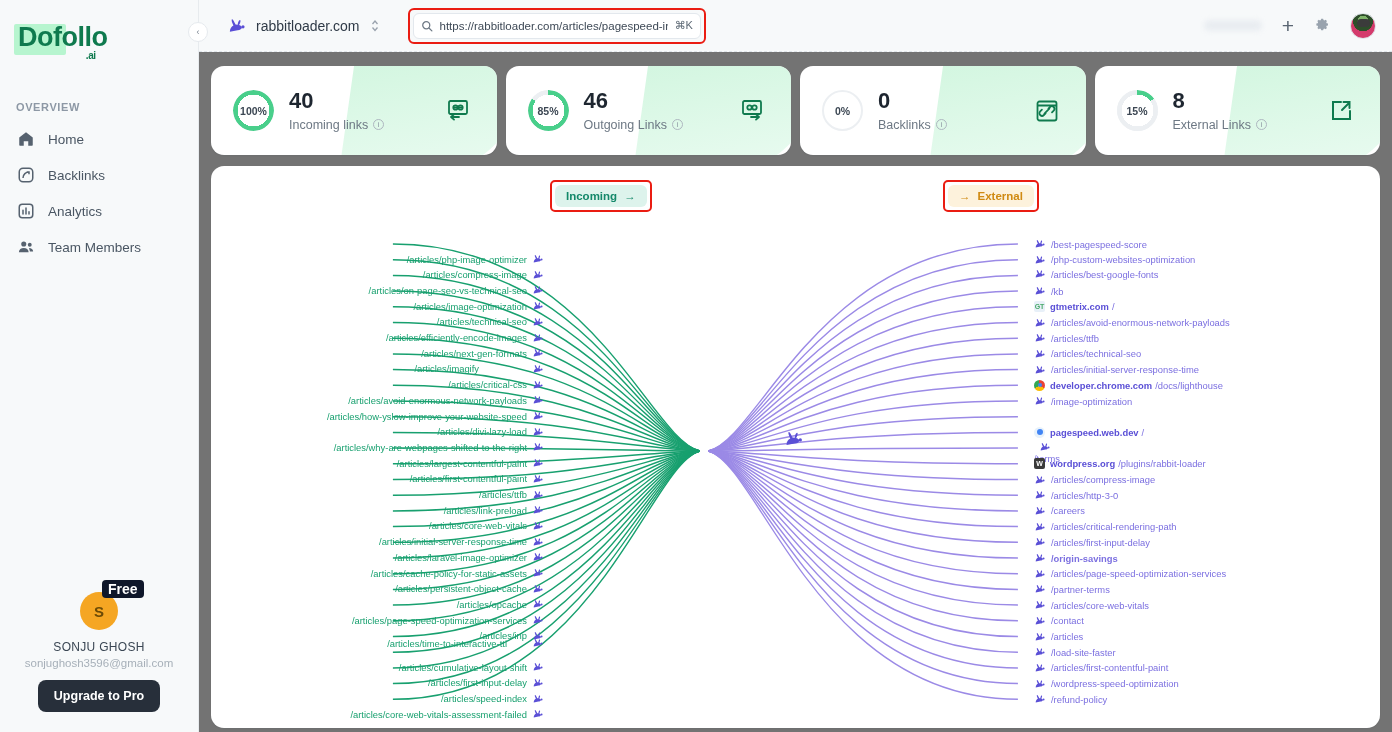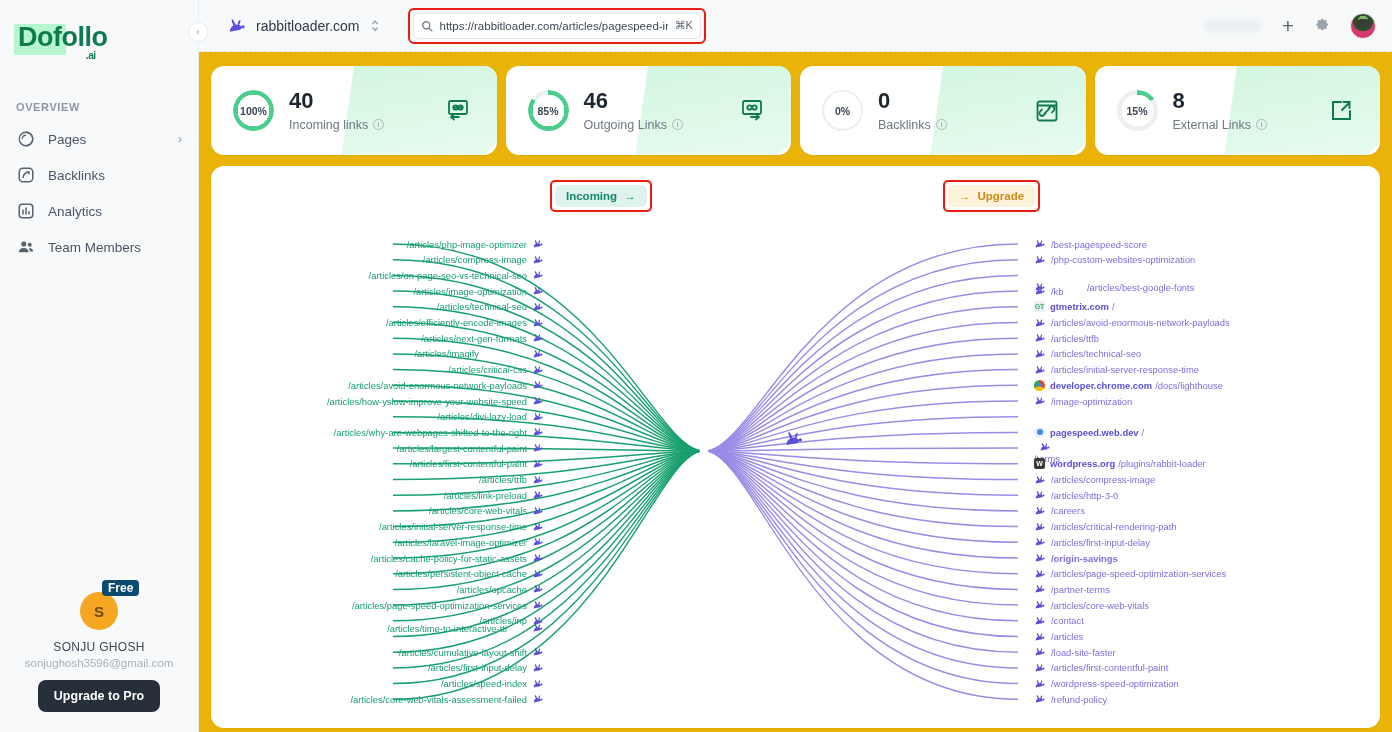--- a/index.html
+++ b/index.html
@@ -49,21 +49,21 @@
   .profile{
     position:absolute; left:0; right:0; bottom:20px; text-align:center;
   }
   .avatar-big{
     width:38px; height:38px; border-radius:50%; background:#f5a623;
     margin:0 auto; display:flex; align-items:center; justify-content:center;
     color:#6b4a06; font-size:15px; font-weight:600; position:relative;
   }
   .free-badge{
     position:absolute; left:22px; top:-12px;
-    background:#0c4a6e; color:#fff; font-size:12px; font-weight:600;
+    background:#0f172a; color:#fff; font-size:14px; font-weight:600;
     padding:1px 6px; border-radius:4px;
   }
   .pname{ margin-top:10px; font-size:12px; color:#3a4653; letter-spacing:.3px;}
   .pmail{ margin-top:3px; font-size:11.5px; color:#a7b0b9; }
   .upgrade{
     margin-top:11px; display:inline-block; background:#272f3a; color:#fff;
     font-size:12.5px; font-weight:700; padding:9px 16px; border-radius:8px;
     cursor:pointer; border:none; font-family:inherit;
   }
 
@@ -105,21 +105,21 @@
   .avatar-top{
     width:26px; height:26px; border-radius:50%; cursor:pointer;
     background:radial-gradient(circle at 50% 30%, #7fb46a 0 26%, #2e4e2a 27% 48%, #d43b6c 49% 100%);
     border:1px solid #dfe4e9; overflow:hidden; position:relative;
   }
   .avatar-top::after{
     content:""; position:absolute; left:6px; top:5px; width:13px; height:8px;
     background:#3b3b3b; border-radius:4px;
   }
 
-  .content{ flex:1; overflow:hidden; padding:14px 12px 8px 12px; background:#eab308;}
+  .content{ flex:1; overflow:hidden; padding:14px 12px 8px 12px; background:#737373;}
 
   
   .cards{ display:flex; gap:9px; }
   .card{
     flex:1; height:89px; background:#fff; border-radius:13px;
     position:relative; overflow:hidden; display:flex; align-items:center;
     padding:0 22px; box-shadow:0 1px 2px rgba(22,40,60,.05);
   }
   .blob{
     position:absolute; right:-18px; top:-14px; width:168px; height:128px;
@@ -159,21 +159,21 @@
   }
   .tag.inc{ background:#ddf3ec; color:#14886a; }
   .tag.out{ background:#fdf2dc; color:#d08a12; }
 
   .flow{ position:absolute; left:0; top:0; width:100%; height:100%; }
   .labels{ position:absolute; inset:0; }
   .row{
     position:absolute; height:14px; display:flex; align-items:center;
     font-size:9.4px; white-space:nowrap; cursor:pointer;
   }
-  .row.left{ right:836px; justify-content:flex-end; color:#18a06f; }
+  .row.left{ right:836px; justify-content:flex-end; color:#18a06f;margin-top:15px; }
   .row.right{ left:823px; color:#7b6fe0; }
   .row .ico{ width:12px; height:10px; flex:0 0 12px; display:block; }
   .row.left .ico{ margin-left:5px; }
   .row.right .ico{ margin-right:5px; }
   .row .host{ color:#5a4fd6; font-weight:700; margin-right:3px;}
   .fav{
     width:11px; height:11px; flex:0 0 11px; border-radius:2px; margin-right:5px;
     font-size:7px; font-weight:700; color:#fff; display:flex;
     align-items:center; justify-content:center; line-height:1;
   }
@@ -192,32 +192,29 @@
     <div class="logo-wrap">
       <div class="logo">
         <span class="hl"></span>
         <span class="txt">Dofollo</span>
         <span class="ai">.ai</span>
       </div>
     </div>
 
     <div class="section-label">OVERVIEW</div>
 
-
     <div class="nav-item">
       <span class="nav-ico">
-        <svg viewBox="0 0 24 24" fill="none" stroke="currentColor" stroke-width="1.8">
-            <circle cx="12" cy="12" r="9"></circle>
-            <path d="M12 3a9 9 0 0 1 0 18"></path>
-            <path d="M7 12a5 5 0 0 1 5-5"></path>
+        <svg viewBox="0 0 24 24" fill="currentColor">
+            <path d="M12 3 3 10v10a1 1 0 0 0 1 1h5v-6h6v6h5a1 1 0 0 0 1-1V10z"></path>
           </svg>
       </span>
-      <span class="nav-label">Pages</span>
-      <span class="chev">›</span>
+      <span class="nav-label">Home</span>
     </div>
+
 
     <div class="nav-item">
       <span class="nav-ico">
         <svg viewBox="0 0 24 24" fill="none" stroke="currentColor" stroke-width="2">
             <rect x="3" y="3" width="18" height="18" rx="5"></rect>
             <path d="M8 16c0-5 4-8 8-8M13 8h3v3"></path>
           </svg>
       </span>
       <span class="nav-label">Backlinks</span>
     </div>
@@ -399,21 +396,21 @@
 
         <div class="tag-wrap tag-in">
           <div class="tag inc">
             <span>Incoming</span>
             <span>→</span>
           </div>
         </div>
         <div class="tag-wrap tag-out">
           <div class="tag out">
             <span>→</span>
-            <span>Upgrade</span>
+            <span>External</span>
           </div>
         </div>
 
         <svg class="flow" viewBox="0 0 1356 562" preserveAspectRatio="none">
           <g id="gIn" fill="none" stroke="#18a06f" stroke-width="1.5">
               <path d="M211 78 C 441 78, 507 272.58, 567 285"></path>
               <path d="M211 93.7 C 441 93.7, 507 273.522, 567 285"></path>
               <path d="M211 109.4 C 441 109.4, 507 274.464, 567 285"></path>
               <path d="M211 125.1 C 441 125.1, 507 275.406, 567 285"></path>
               <path d="M211 140.8 C 441 140.8, 507 276.348, 567 285"></path>
@@ -702,21 +699,21 @@
               </svg>
               <span>/best-pagespeed-score</span>
             </div>
             <div class="row right" style="top: 86.7px;">
               <svg class="ico" viewBox="0 0 28 22" fill="#5a4fd6">
                 <path d="M4 19c0-4 2-7 5-8.6C8 7.6 6 4 6.6 2.2c.5-1.4 2 .2 3 2C10.8 6.3 12 9 12 9l3 .2c0-1.3.6-4.2 1.7-5.6 1-1.3 2.1-1.4 2.2.2.1 1.8-1 4.3-2 5.8 2.3.6 4 2.1 4 3.6 0 2-2.6 3.5-6 3.8L4 19z"></path>
                 <circle cx="22.4" cy="12.2" r="2.2"></circle>
               </svg>
               <span>/php-custom-websites-optimization</span>
             </div>
-            <div class="row right" style="top: 114px; gap: 36px;">
+            <div class="row right" style="top: 101px;">
               <svg class="ico" viewBox="0 0 28 22" fill="#5a4fd6">
                 <path d="M4 19c0-4 2-7 5-8.6C8 7.6 6 4 6.6 2.2c.5-1.4 2 .2 3 2C10.8 6.3 12 9 12 9l3 .2c0-1.3.6-4.2 1.7-5.6 1-1.3 2.1-1.4 2.2.2.1 1.8-1 4.3-2 5.8 2.3.6 4 2.1 4 3.6 0 2-2.6 3.5-6 3.8L4 19z"></path>
                 <circle cx="22.4" cy="12.2" r="2.2"></circle>
               </svg>
               <span>/articles/best-google-fonts</span>
             </div>
             <div class="row right" style="top: 118.1px;">
               <svg class="ico" viewBox="0 0 28 22" fill="#5a4fd6">
                 <path d="M4 19c0-4 2-7 5-8.6C8 7.6 6 4 6.6 2.2c.5-1.4 2 .2 3 2C10.8 6.3 12 9 12 9l3 .2c0-1.3.6-4.2 1.7-5.6 1-1.3 2.1-1.4 2.2.2.1 1.8-1 4.3-2 5.8 2.3.6 4 2.1 4 3.6 0 2-2.6 3.5-6 3.8L4 19z"></path>
                 <circle cx="22.4" cy="12.2" r="2.2"></circle>

